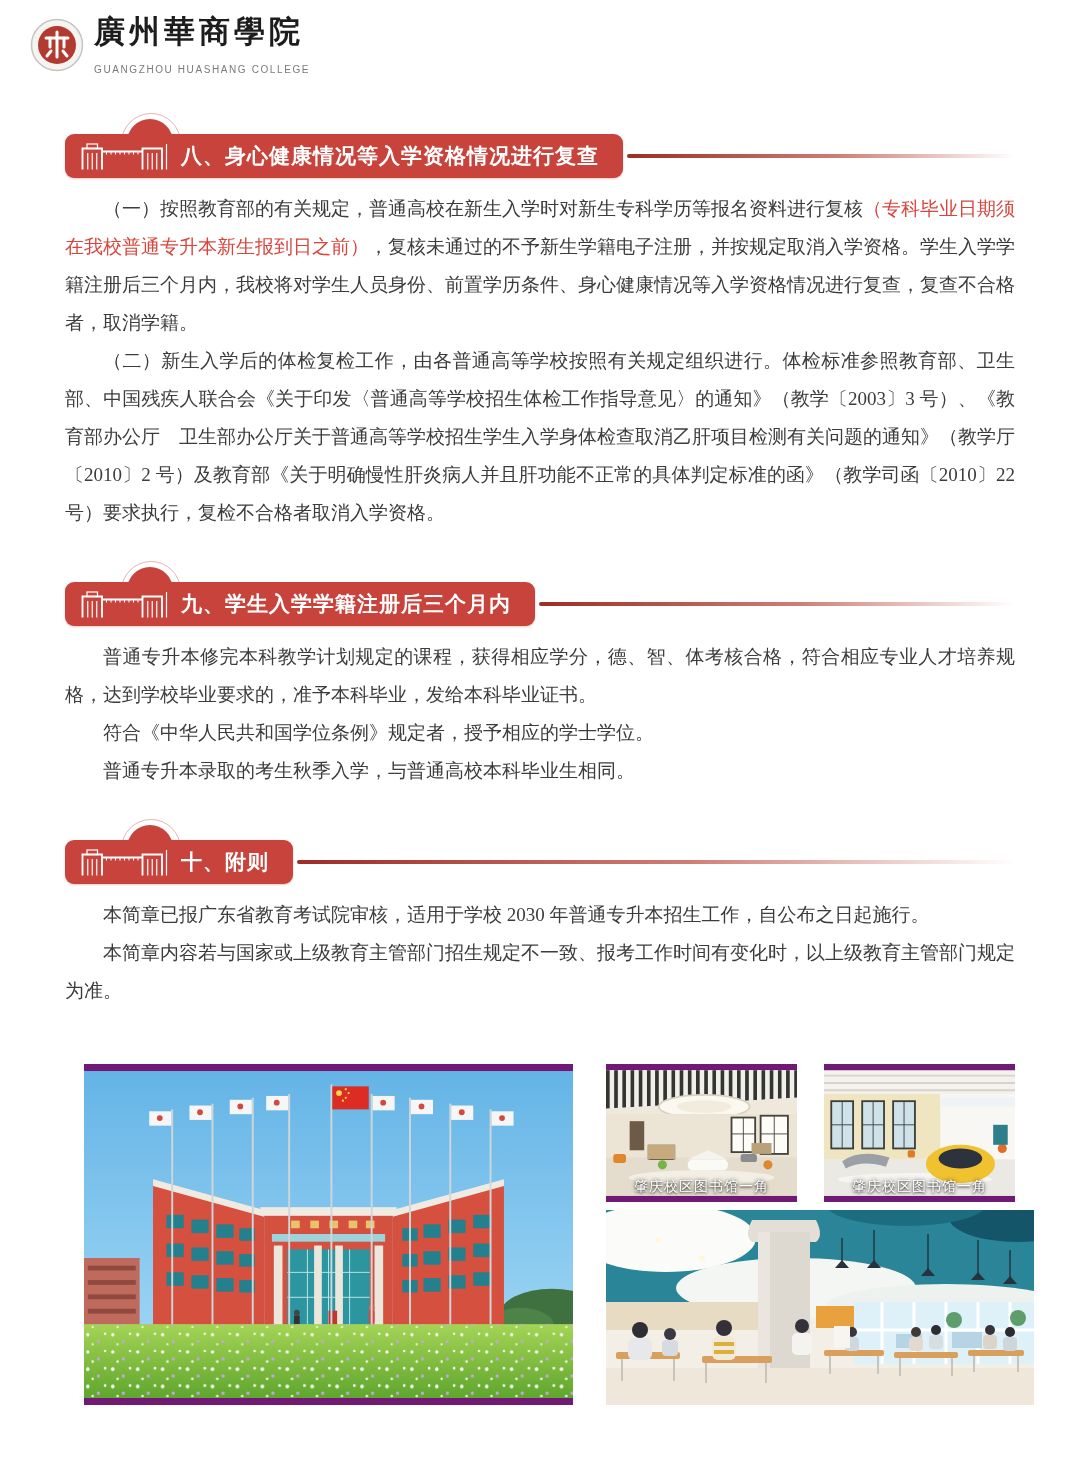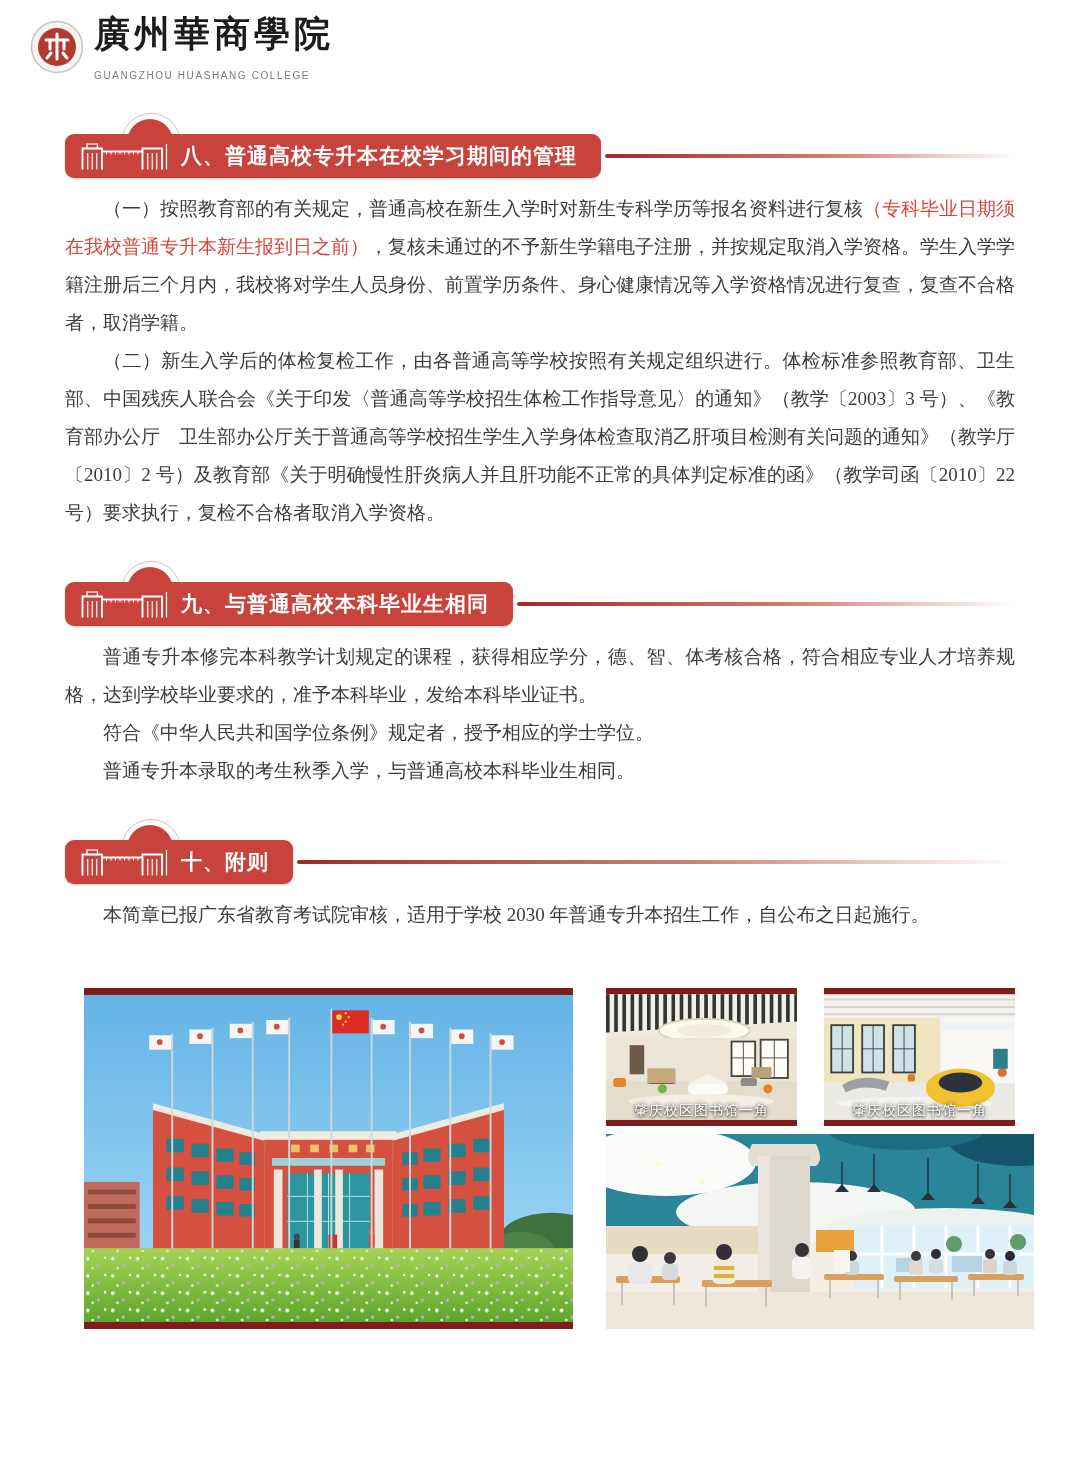--- a/index.html
+++ b/index.html
@@ -10,21 +10,21 @@
     color:#3c3c3c;
     position:relative;
     overflow:hidden;
   }
 
   
   header { padding:14px 0 0 30px; height:78px; }
   .logo { display:flex; align-items:center; gap:10px; }
   .logo-text .cn {
     font-family:"DejaVu Serif","Liberation Serif",serif;
-    font-size:36px; font-weight:bold; color:#1c1c1c; letter-spacing:4px; line-height:1.1;
+    font-size:31px; font-weight:bold; color:#1c1c1c; letter-spacing:4px; line-height:1.1;
   }
   .logo-text .en {
     font-size:10px; color:#7a7a7a; letter-spacing:1.6px; margin-top:16px;
   }
 
   
   main { padding:0 65px; }
   .doc-section { margin-top:50px; }
   .doc-section:first-child { margin-top:56px; }
 
@@ -60,21 +60,21 @@
   .section-body { margin-top:12px; }
   .para {
     font-size:19px; line-height:38px; text-align:justify;
     text-indent:2em; color:#3c3c3c;
     font-family:Liberation Serif, serif;
   }
   .red-text { color:#d9453d; }
 
   
   .photo-grid { display:flex; gap:14px; margin-top:54px; }
-  .photo { position:relative; overflow:hidden; background:#7f1d1d;margin-left:19px; }
+  .photo { position:relative; overflow:hidden; background:#701a75;margin-left:19px; }
   .photo svg { display:block; width:100%; height:100%; }
   .photo-caption {
     position:absolute; left:0; right:0; bottom:6px; text-align:center;
     color:#fff; font-size:14px; letter-spacing:1px;
     text-shadow:0 0 4px rgba(0,0,0,.75), 0 1px 2px rgba(0,0,0,.6);
   }
   .photo-left { width:510px; height:341px; }
   .photo-col { width:428px; display:flex; flex-direction:column; gap:8px; }
   .photo-row-top { display:flex; gap:8px; }
   .photo-sm { width:210px; height:138px; }
@@ -113,21 +113,21 @@
   <svg width="92" height="30" viewBox="0 0 120 40" fill="none" stroke="#ffffff" stroke-width="2.5">
     <path d="M6 38 V10 H32 V38"></path>
     <path d="M13 38 V16 M19 38 V16 M25 38 V16" stroke-width="1.6"></path>
     <rect x="12" y="4" width="14" height="6" stroke-width="1.6"></rect>
     <path d="M32 14 H86"></path>
     <path d="M38 14 v4 M44 14 v4 M50 14 v4 M56 14 v4 M62 14 v4 M68 14 v4 M74 14 v4 M80 14 v4" stroke-width="1.4"></path>
     <path d="M86 38 V10 H112 V38"></path>
     <path d="M93 38 V16 M99 38 V16 M105 38 V16" stroke-width="1.6"></path>
     <path d="M118 4 V38" stroke-width="1.6"></path>
   </svg>
-<span class="banner-title">八、普通高校专升本在校学习期间的管理</span>
+<span class="banner-title">八、身心健康情况等入学资格情况进行复查</span>
           </div>
           <div class="head-line"></div>
         </div>
         <div class="section-body">
           <p class="para"><span>（一）按照教育部的有关规定，普通高校在新生入学时对新生专科学历等报名资料进行复核</span><span class="red-text">（专科毕业日期须在我校普通专升本新生报到日之前）</span><span>，复核未通过的不予新生学籍电子注册，并按规定取消入学资格。学生入学学籍注册后三个月内，我校将对学生人员身份、前置学历条件、身心健康情况等入学资格情况进行复查，复查不合格者，取消学籍。</span></p>
           <p class="para"><span>（二）新生入学后的体检复检工作，由各普通高等学校按照有关规定组织进行。体检标准参照教育部、卫生部、中国残疾人联合会《关于印发〈普通高等学校招生体检工作指导意见〉的通知》（教学〔2003〕3 号）、《教育部办公厅　卫生部办公厅关于普通高等学校招生学生入学身体检查取消乙肝项目检测有关问题的通知》（教学厅〔2010〕2 号）及教育部《关于明确慢性肝炎病人并且肝功能不正常的具体判定标准的函》（教学司函〔2010〕22 号）要求执行，复检不合格者取消入学资格。</span></p>
         </div>
       </section>
       <section class="doc-section">
         <div class="section-head">
@@ -135,21 +135,21 @@
   <svg width="92" height="30" viewBox="0 0 120 40" fill="none" stroke="#ffffff" stroke-width="2.5">
     <path d="M6 38 V10 H32 V38"></path>
     <path d="M13 38 V16 M19 38 V16 M25 38 V16" stroke-width="1.6"></path>
     <rect x="12" y="4" width="14" height="6" stroke-width="1.6"></rect>
     <path d="M32 14 H86"></path>
     <path d="M38 14 v4 M44 14 v4 M50 14 v4 M56 14 v4 M62 14 v4 M68 14 v4 M74 14 v4 M80 14 v4" stroke-width="1.4"></path>
     <path d="M86 38 V10 H112 V38"></path>
     <path d="M93 38 V16 M99 38 V16 M105 38 V16" stroke-width="1.6"></path>
     <path d="M118 4 V38" stroke-width="1.6"></path>
   </svg>
-<span class="banner-title">九、与普通高校本科毕业生相同</span>
+<span class="banner-title">九、学生入学学籍注册后三个月内</span>
           </div>
           <div class="head-line"></div>
         </div>
         <div class="section-body">
           <p class="para"><span>普通专升本修完本科教学计划规定的课程，获得相应学分，德、智、体考核合格，符合相应专业人才培养规格，达到学校毕业要求的，准予本科毕业，发给本科毕业证书。</span></p>
           <p class="para"><span>符合《中华人民共和国学位条例》规定者，授予相应的学士学位。</span></p>
           <p class="para"><span>普通专升本录取的考生秋季入学，与普通高校本科毕业生相同。</span></p>
         </div>
       </section>
       <section class="doc-section">
@@ -164,20 +164,21 @@
     <path d="M86 38 V10 H112 V38"></path>
     <path d="M93 38 V16 M99 38 V16 M105 38 V16" stroke-width="1.6"></path>
     <path d="M118 4 V38" stroke-width="1.6"></path>
   </svg>
 <span class="banner-title">十、附则</span>
           </div>
           <div class="head-line"></div>
         </div>
         <div class="section-body">
           <p class="para"><span>本简章已报广东省教育考试院审核，适用于学校 2030 年普通专升本招生工作，自公布之日起施行。</span></p>
+          <p class="para"><span>本简章内容若与国家或上级教育主管部门招生规定不一致、报考工作时间有变化时，以上级教育主管部门规定为准。</span></p>
         </div>
       </section>
     </div>
 
   <div class="photo-grid">
 
     <div class="photo photo-left">
       <svg viewBox="0 0 510 341">
         <defs>
           <linearGradient id="sky1" x1="0" y1="0" x2="0" y2="1">

